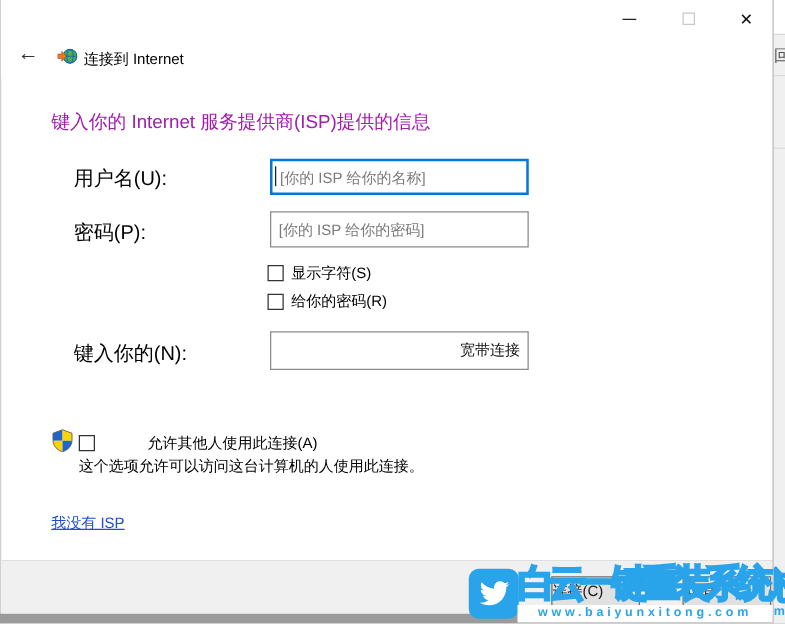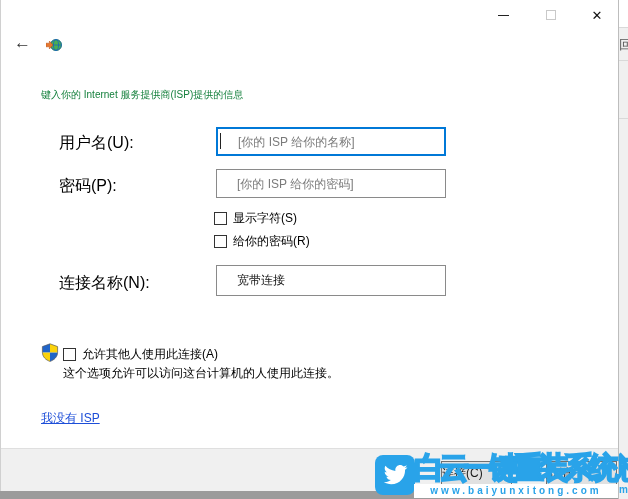--- a/index.html
+++ b/index.html
@@ -17,26 +17,26 @@
   .tb-btn { position:absolute; top:0; width:34px; height:30px; display:flex; align-items:center; justify-content:center; cursor:default; }
   .min-glyph { width:11px; height:0; border-top:1px solid #222; }
   .max-glyph { width:10px; height:10px; border:1px solid #c9c9c9; }
   .close-glyph { font-size:13px; color:#111; line-height:1; }
   
   .wizhead { position:absolute; left:0; top:30px; width:618px; height:32px; background:#fff; }
   .back-arrow { position:absolute; left:13px; top:3px; font-size:17px; color:#333; }
   .app-icon { position:absolute; left:45px; top:7px; width:16px; height:16px; }
   .wiz-title { position:absolute; left:66px; top:9px; font-size:12px; color:#000; }
   
-  .heading { position:absolute; left:40px; top:88px; font-size:10px; color:#15803d; }
+  .heading { position:absolute; left:40px; top:88px; font-size:15px; color:#a21caf; }
   
   .flabel { position:absolute; left:58px; font-size:16px; color:#000; }
-  .tbox { position:absolute; left:215px; width:230px; height:29px; border:1px solid #8a8a8a;
+  .tbox { position:absolute; left:215px; width:207px; height:29px; border:1px solid #8a8a8a;
           font-family:"Liberation Sans","DejaVu Sans",sans-serif; font-size:12px; color:#111;
-          padding:0 20px; background:#fff; outline:none; }
+          padding:0 6px; background:#fff; outline:none; }
   .tbox::placeholder { color:#7a7a7a; opacity:1; }
   .tbox.focused { border:2px solid #0078d7; }
   .caret { position:absolute; left:219px; top:133px; width:1px; height:16px; background:#222; }
   .chkrow { position:absolute; left:213px; display:flex; align-items:center; }
   .chk { width:13px; height:13px; appearance:none; -webkit-appearance:none; border:1px solid #333;
          background:#fff; margin:0 6px 0 0; }
   .chklabel { font-size:12px; color:#000; }
   .shield { position:absolute; left:40px; top:343px; width:18px; height:19px; }
   .desc { position:absolute; left:62px; top:365px; font-size:12px; color:#000;text-align:center; }
   .isp-link { position:absolute; left:40px; top:410px; font-size:12px; color:#1d4ed8;
@@ -91,58 +91,59 @@
 
     <div class="wizhead">
       <span class="back-arrow">←</span>
       <svg class="app-icon" viewBox="0 0 16 16">
         <circle cx="10" cy="8" r="5.6" fill="#4caf50" stroke="#2e7d32" stroke-width="0.6"></circle>
         <path d="M4.6 8 A5.4 5.4 0 0 1 15.4 8 A5.4 5.4 0 0 1 4.6 8" fill="none" stroke="#1565c0" stroke-width="0.8"></path>
         <ellipse cx="10" cy="8" rx="2.6" ry="5.4" fill="none" stroke="#1565c0" stroke-width="0.8"></ellipse>
         <line x1="4.6" y1="8" x2="15.4" y2="8" stroke="#1565c0" stroke-width="0.8"></line>
         <polygon points="0,6.2 3.4,6.2 3.4,4 7,8 3.4,12 3.4,9.8 0,9.8" fill="#e8772e" stroke="#b34a12" stroke-width="0.5"></polygon>
       </svg>
+      <span class="wiz-title">连接到 Internet</span>
     </div>
 
     <div class="heading">键入你的 Internet 服务提供商(ISP)提供的信息</div>
 
     <label class="flabel" style="top:133px;">用户名(U):</label>
     <input class="tbox focused" style="top: 127px;" type="text" placeholder="[你的 ISP 给你的名称]">
     <div class="caret"></div>
 
     <label class="flabel" style="top:176px;">密码(P):</label>
     <input class="tbox" style="top: 169px;" type="text" placeholder="[你的 ISP 给你的密码]">
 
     <div class="chkrow" style="top:210px;">
       <input type="checkbox" class="chk" style="">
       <span class="chklabel">显示字符(S)</span>
     </div>
     <div class="chkrow" style="top:233px;">
       <input type="checkbox" class="chk" style="">
       <span class="chklabel">给你的密码(R)</span>
     </div>
 
-    <label class="flabel" style="top:273px;">连接名称(N):</label>
-    <input class="tbox" style="top: 265px; height: 31px;" type="text" value="宽带连接">
+    <label class="flabel" style="top:273px;">键入你的(N):</label>
+    <input class="tbox" style="top: 265px; height: 31px; text-align: right;" type="text" value="宽带连接">
 
     <svg class="shield" viewBox="0 0 18 19">
       <defs>
           <clipPath id="shclip">
             <path d="M9 0.8 L16.6 3.6 V9.2 C16.6 13.9 13.2 17 9 18.4 C4.8 17 1.4 13.9 1.4 9.2 V3.6 Z"></path>
           </clipPath>
         </defs>
       <g clip-path="url(#shclip)">
         <rect x="0" y="0" width="9" height="9.6" fill="#2065c9"></rect>
         <rect x="9" y="0" width="9" height="9.6" fill="#fbd20b"></rect>
         <rect x="0" y="9.6" width="9" height="9.8" fill="#fbd20b"></rect>
         <rect x="9" y="9.6" width="9" height="9.8" fill="#2065c9"></rect>
       </g>
       <path d="M9 0.8 L16.6 3.6 V9.2 C16.6 13.9 13.2 17 9 18.4 C4.8 17 1.4 13.9 1.4 9.2 V3.6 Z" fill="none" stroke="#5a5a5a" stroke-width="0.7"></path>
     </svg>
-    <div class="chkrow" style="left:62px; top:346px;">
+    <div class="chkrow" style="left:62px; top:346px;gap:36px;">
       <input type="checkbox" class="chk" style="">
       <span class="chklabel">允许其他人使用此连接(A)</span>
     </div>
     <div class="desc">这个选项允许可以访问这台计算机的人使用此连接。</div>
 
     <span class="isp-link">我没有 ISP</span>
 
     <div class="footer-sep"></div>
     <div class="footer"></div>
     <div class="wbtn" id="btn-connect">连接(C)</div>

